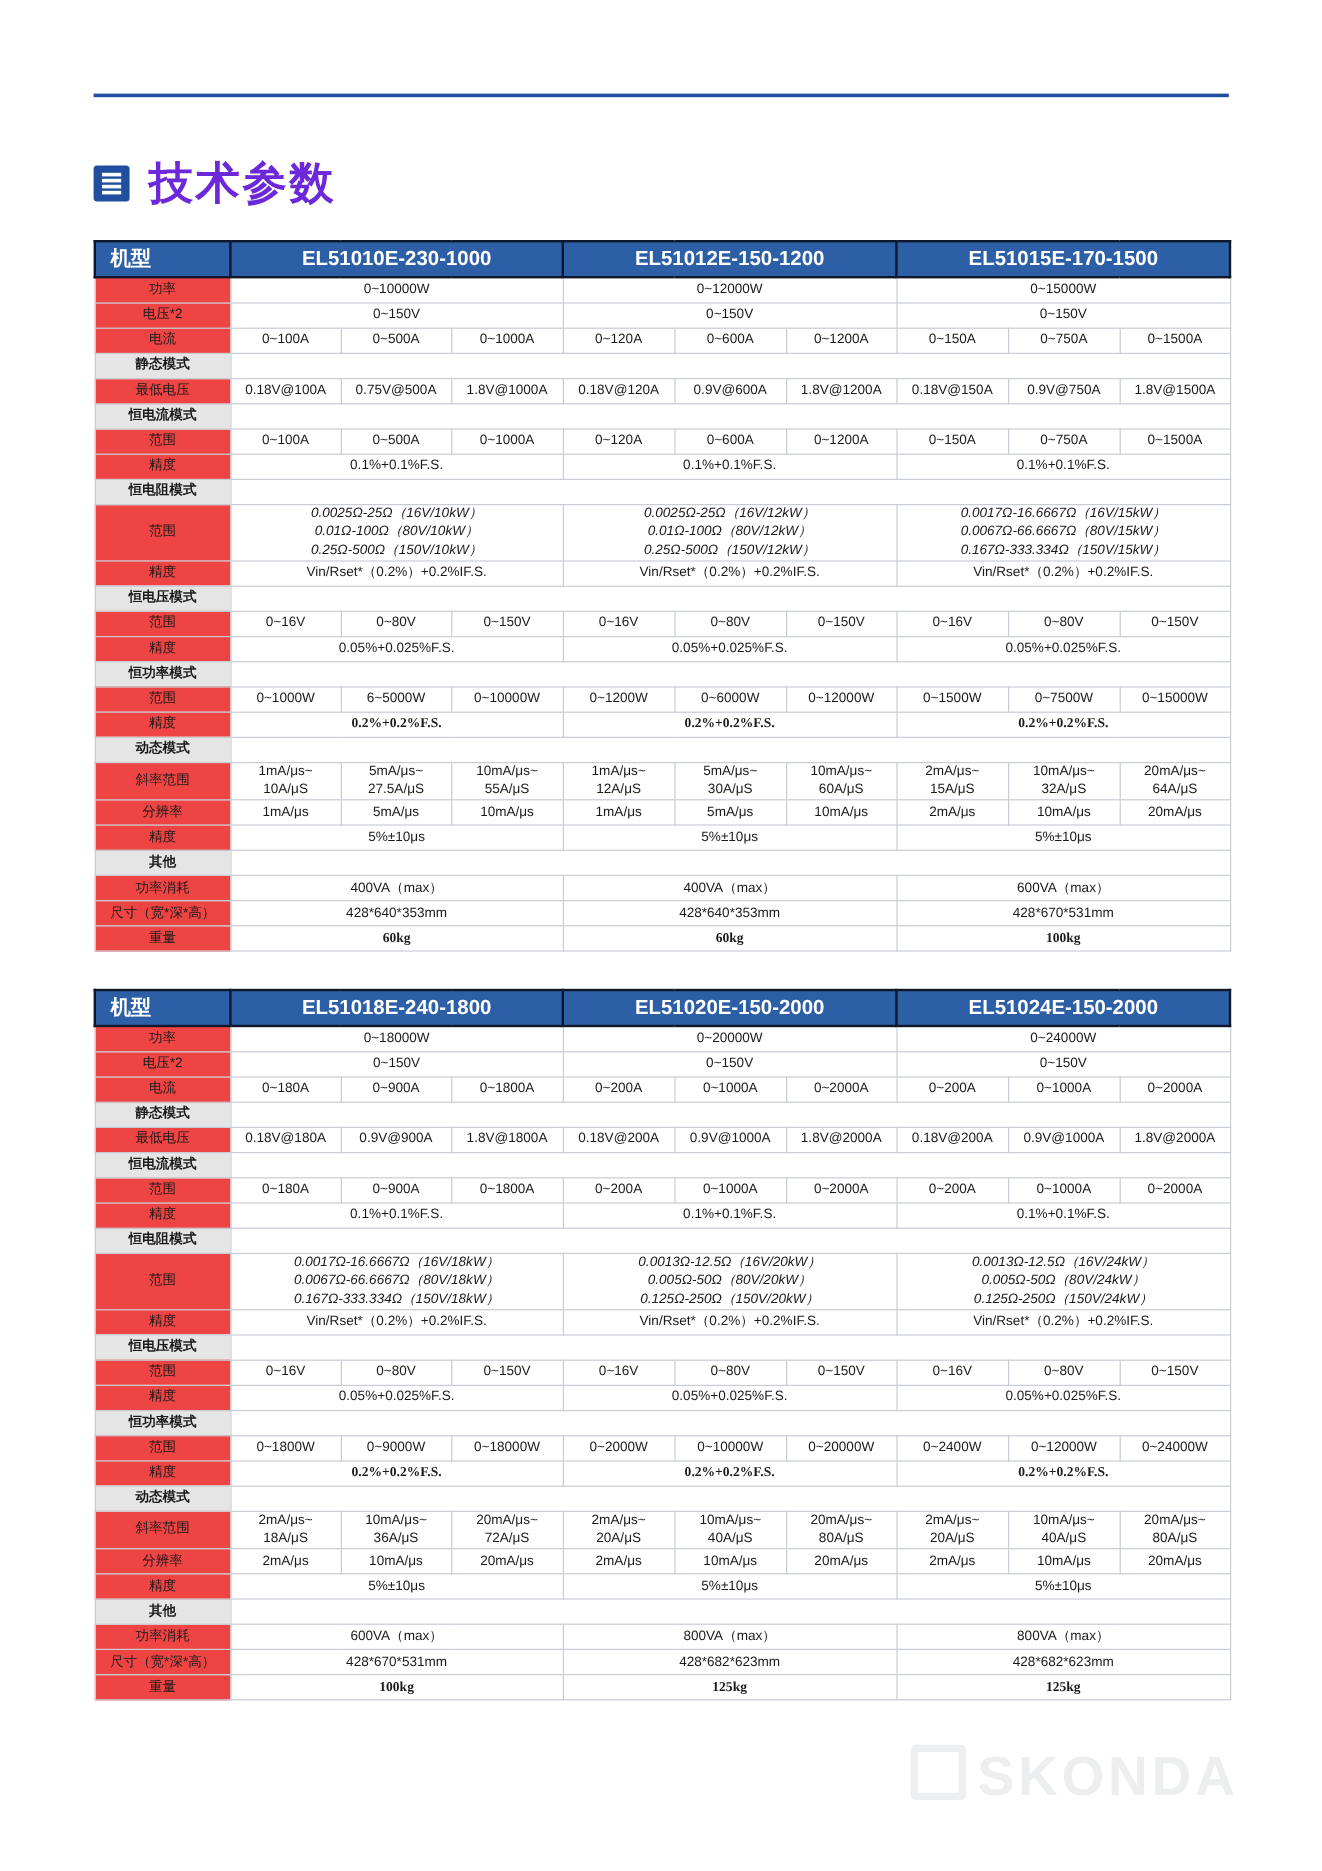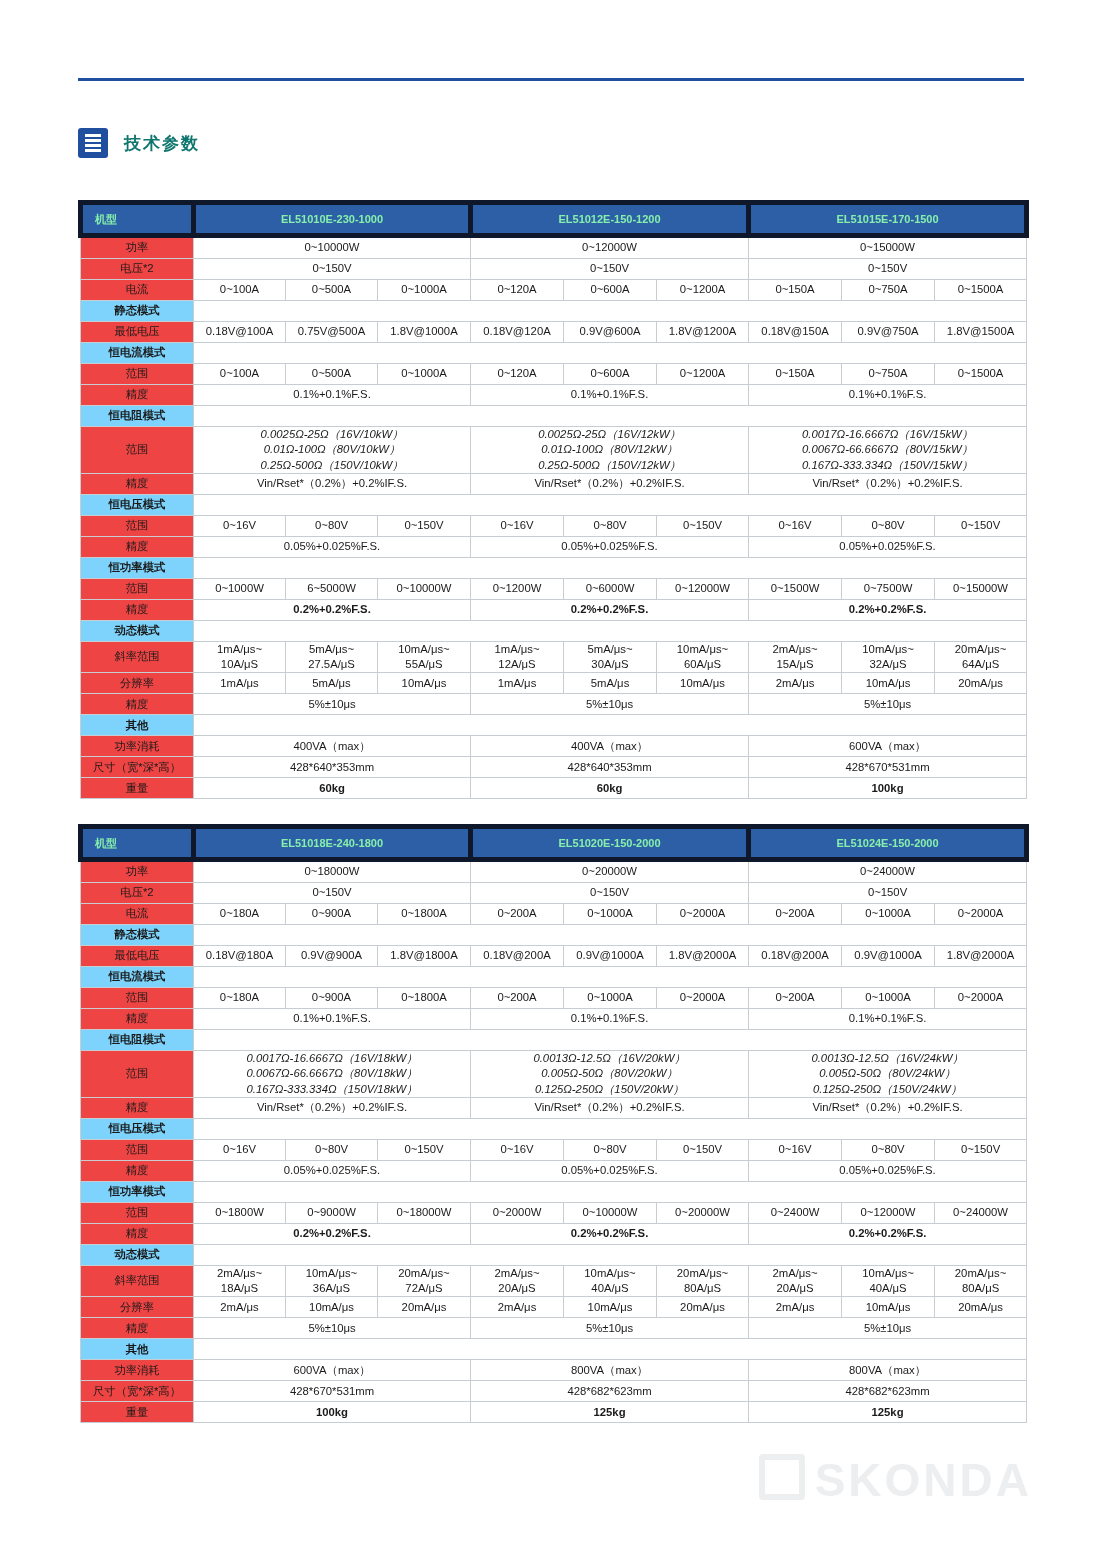--- a/index.html
+++ b/index.html
@@ -21,53 +21,53 @@
     position:absolute;left:78px;top:128px;display:flex;align-items:center;gap:16px;
   }
   .title-icon{
     width:30px;height:30px;background:#1f4f9e;border-radius:3px;position:relative;
   }
   .title-icon::before{
     content:"";position:absolute;left:7px;top:6px;width:16px;height:3px;background:#fff;
     box-shadow:0 5px 0 #fff,0 10px 0 #fff,0 15px 0 #fff;
   }
   .title-text{
-    font-size:17px;font-weight:bold;color:#0f766e;letter-spacing:2px;
+    font-size:37px;font-weight:bold;color:#6d28d9;letter-spacing:2px;
   }
   table.spec{
     border-collapse:collapse;
     position:absolute;
     width:946px;
     left:78px;
     table-layout:fixed;
     font-size:11.3px;
   }
   table.spec td{
     border:1px solid #c8cdd4;
     padding:0 4px;
     height:20px;
     text-align:center;
     vertical-align:middle;
     color:#1a1a1a;
     line-height:1.35;
   }
   table.spec tr.header td{
-    background:#2d5fa6;color:#86efac;font-weight:bold;font-size:11px;height:28px;border:5px solid #0f172a;
+    background:#2d5fa6;color:#ffffff;font-weight:bold;font-size:17px;height:28px;border:2px solid #0f172a;
   }
   table.spec tr.header td.first{
     background:#2d5fa6;text-align:left;padding-left:12px;
   }
   td.rowlabel{
     text-align:left;padding-left:9px;background:#ef4444;
   }
   td.section{
-    text-align:left;padding-left:9px;font-weight:bold;background:#7dd3fc;
+    text-align:left;padding-left:9px;font-weight:bold;background:#e5e5e5;
   }
   td.sectionblank{background:#ffffff;}
-  td.b{font-weight:bold;}
+  td.b{font-weight:bold;font-family:Liberation Serif, serif;}
   .multi{line-height:1.55;padding-top:3px;padding-bottom:3px;font-style:italic;}
   .two-line{line-height:1.35;}
   .watermark{
     position:absolute;right:70px;bottom:52px;
     font-size:46px;font-weight:bold;letter-spacing:3px;
     color:#eceef0;
     font-family:"Liberation Sans",sans-serif;
   }
   .wm-mark{
     display:inline-block;width:34px;height:34px;border:6px solid #eceef0;border-radius:4px;

